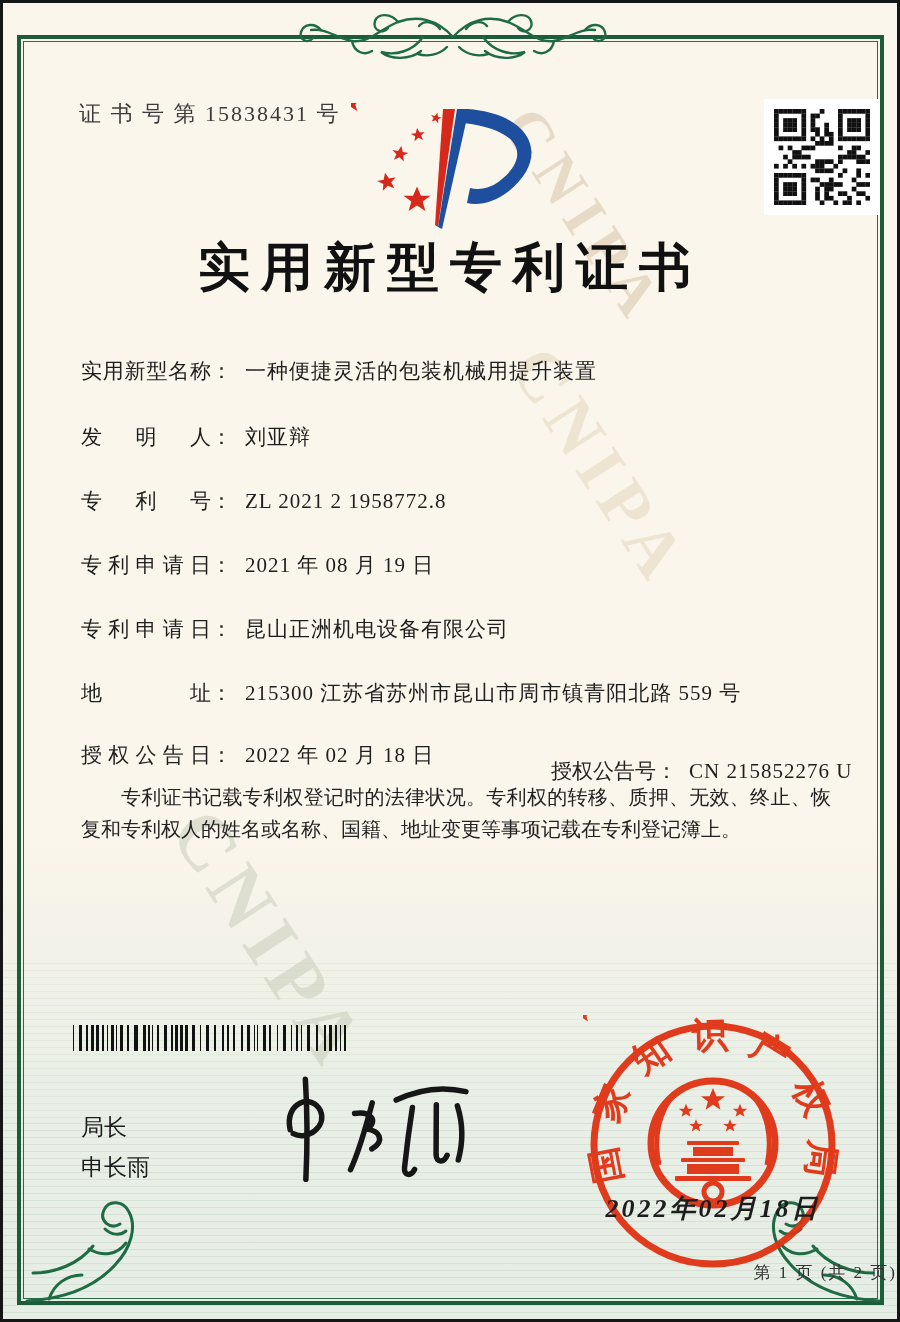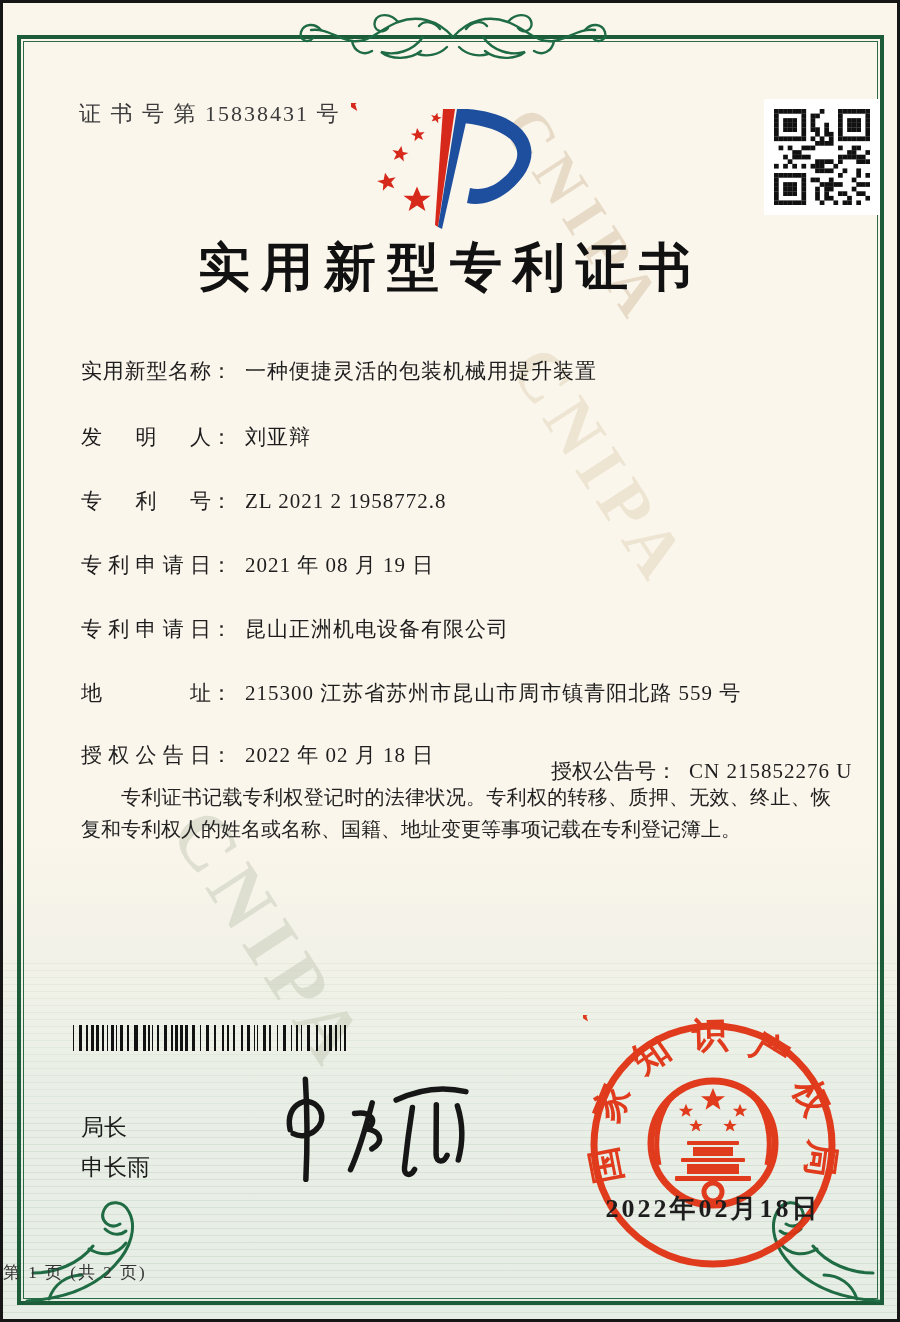--- a/index.html
+++ b/index.html
@@ -33,22 +33,22 @@
   .grant-col{position:absolute;left:470px;top:16px;}
   .notice{position:absolute;left:78px;top:778px;width:750px;font-size:20px;line-height:32px;
           text-align:justify;color:#222;}
   .notice p{margin:0;text-indent:2em;}
   .barcode{position:absolute;left:70px;top:1022px;}
   .director{position:absolute;left:78px;top:1104px;font-family:Liberation Sans, sans-serif;
             font-size:23px;color:#1c1c1c;line-height:40px;}
   .signature{position:absolute;left:252px;top:1062px;}
   .seal{position:absolute;left:580px;top:1012px;opacity:.95;}
   .seal-date{position:absolute;left:585px;top:1188px;width:250px;text-align:center;font-size:26px;
-             font-weight:bold;letter-spacing:3px;color:#1d1d1d;}
-  .footer{position:absolute;left:0;right:0;top:1258px;text-align:left;font-size:17px;letter-spacing:2px;color:#333;}
+             font-weight:bold;letter-spacing:3px;color:#1d1d1d;font-style:italic;}
+  .footer{position:absolute;left:0;right:0;top:1258px;text-align:right;font-size:17px;letter-spacing:2px;color:#333;}
 </style>
 </head>
 <body>
 
 <div class="page">
 
   <div class="guilloche g1"></div>
   <div class="guilloche g2"></div>
 
   <div class="wm wm1">CNIPA</div>

